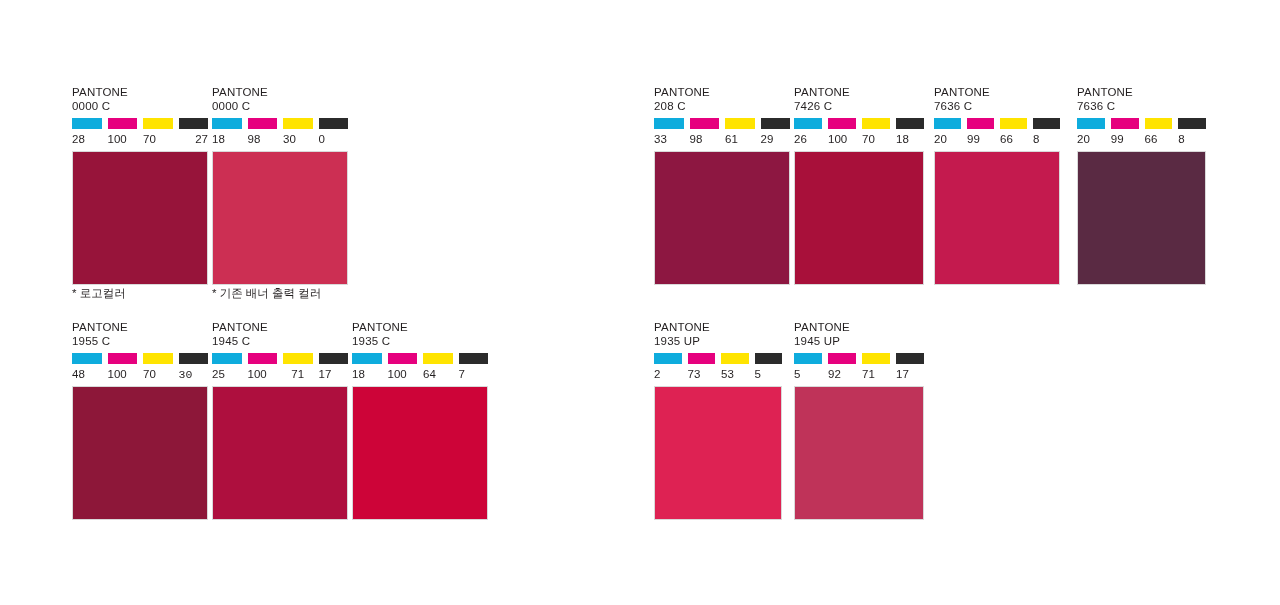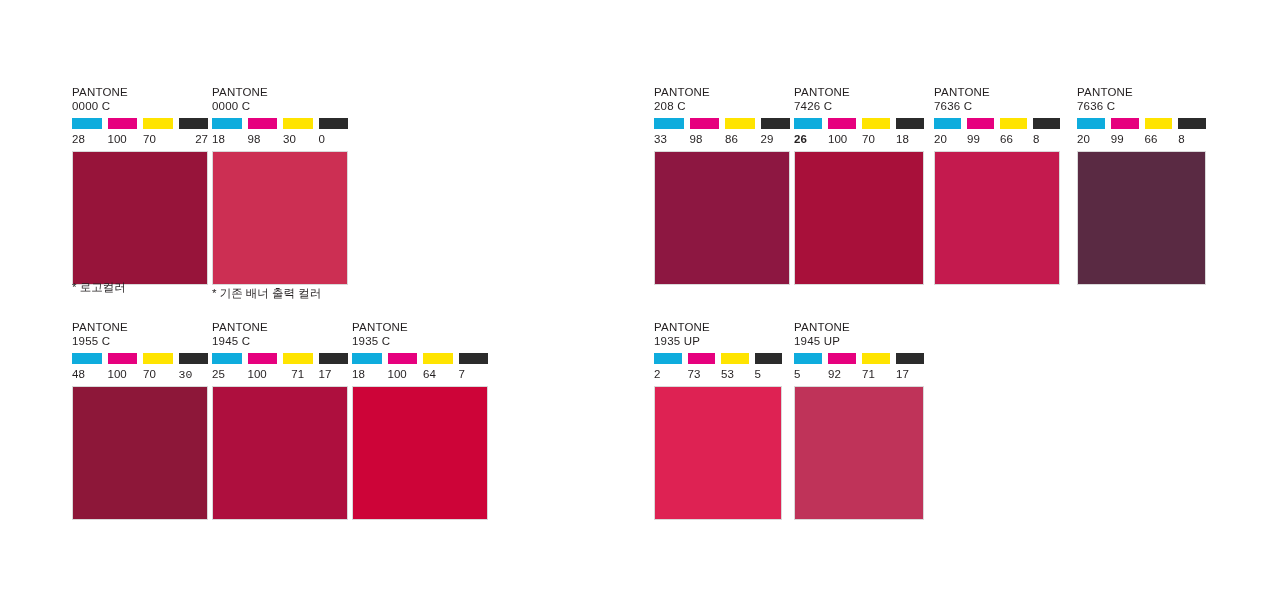--- a/index.html
+++ b/index.html
@@ -112,36 +112,36 @@
 208 C</div>
       <div class="chips">
         <div class="chip" style="background: rgb(14, 172, 221); width: 30px;"></div>
         <div class="chip" style="background: rgb(230, 0, 126); width: 30px;"></div>
         <div class="chip" style="background: rgb(255, 228, 0); width: 30px;"></div>
         <div class="chip" style="background: rgb(43, 43, 43); width: 30px;"></div>
       </div>
       <div class="values">
         <span style="width: 30px;">33</span>
         <span style="width: 30px;">98</span>
-        <span style="width: 30px;">86</span>
+        <span style="width: 30px;">61</span>
         <span style="width: 30px;">29</span>
       </div>
       <div class="swatch" style="background: rgb(141, 23, 65); width: 136px; height: 134px;"></div>
     </div>
     <div class="card" style="left: 794px; top: 86px; width: 130px;">
       <div class="pantone-name">PANTONE
 7426 C</div>
       <div class="chips">
         <div class="chip" style="background: rgb(14, 172, 221); width: 30px;"></div>
         <div class="chip" style="background: rgb(230, 0, 126); width: 30px;"></div>
         <div class="chip" style="background: rgb(255, 228, 0); width: 30px;"></div>
         <div class="chip" style="background: rgb(43, 43, 43); width: 30px;"></div>
       </div>
       <div class="values">
-        <span style="width: 30px; font-weight: bold;">26</span>
+        <span style="width: 30px;">26</span>
         <span style="width: 30px;">100</span>
         <span style="width: 30px;">70</span>
         <span style="width: 30px;">18</span>
       </div>
       <div class="swatch" style="background: rgb(168, 16, 58); width: 130px; height: 134px;"></div>
     </div>
     <div class="card" style="left: 934px; top: 86px; width: 126px;">
       <div class="pantone-name">PANTONE
 7636 C</div>
       <div class="chips">
@@ -253,15 +253,15 @@
         <div class="chip" style="background: rgb(43, 43, 43); width: 30px;"></div>
       </div>
       <div class="values">
         <span style="width: 30px;">5</span>
         <span style="width: 30px;">92</span>
         <span style="width: 30px;">71</span>
         <span style="width: 30px;">17</span>
       </div>
       <div class="swatch" style="background: rgb(191, 51, 89); width: 130px; height: 134px;"></div>
     </div>
-    <div class="caption" style="left: 72px; top: 280px;">* 로고컬러</div>
+    <div class="caption" style="left: 72px; top: 286px;">* 로고컬러</div>
     <div class="caption" style="left: 212px; top: 286px;">* 기존 배너 출력 컬러</div>
   </div>
 
 </body></html>

